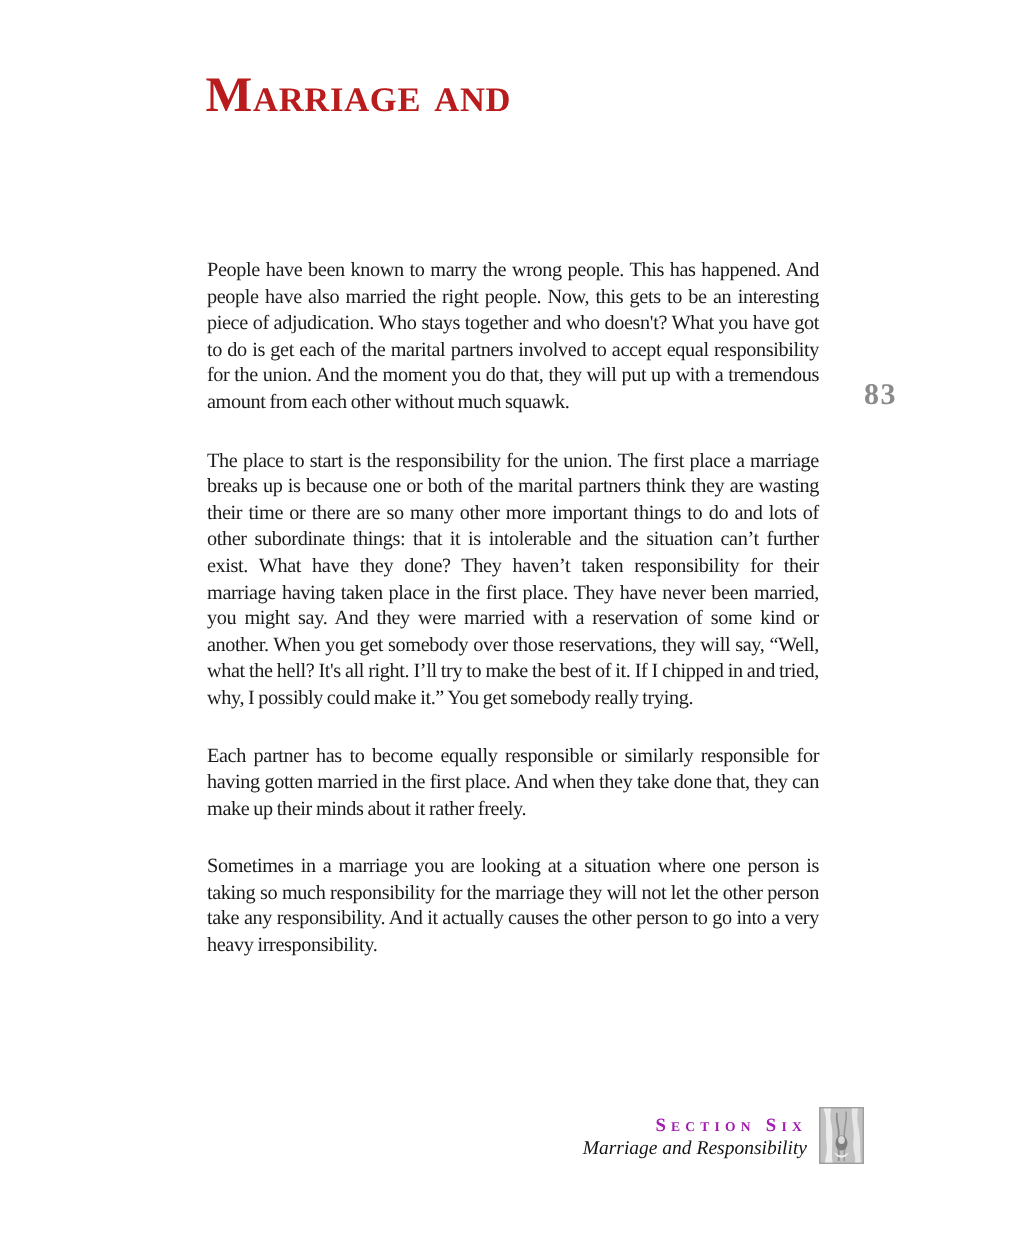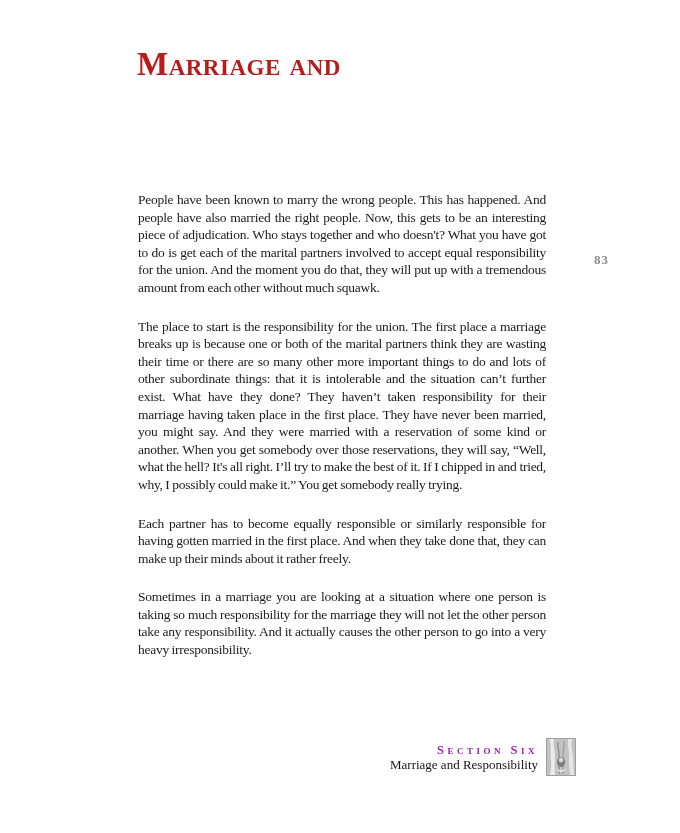--- a/index.html
+++ b/index.html
@@ -20,59 +20,59 @@
     font-size: 33px;
     line-height: 37px;
     font-weight: 700;
     font-variant: small-caps;
     letter-spacing: 0.5px;
     color: #b91c1c;
   }
   .chapter-title span { display: block; }
   .page-number {
     position: absolute;
-    left: 594px;
+    left: 576px;
     top: 252px;
-    font-size: 13px;
+    font-size: 20px;
     font-weight: 700;
     letter-spacing: 1px;
     color: #8b8b8b;
   }
   .body-text {
     position: absolute;
     left: 138px;
     top: 171px;
     width: 408px;
     font-size: 13.5px;
     line-height: 17.6px;
     letter-spacing: -0.25px;
     word-spacing: -0.5px;
     text-align: justify;
     color: #1b1b1b;
-    margin-top: 20px;
   }
   .body-text p { margin: 0 0 21px 0; }
   .page-footer {
     position: absolute;
     top: 738px;
     right: 104px;
     display: flex;
     align-items: flex-start;
     gap: 8px;
   }
   .footer-text { text-align: right; padding-top: 5px; }
   .footer-section {
     font-variant: small-caps;
     font-weight: 600;
     font-size: 12.5px;
     letter-spacing: 3.5px;
     line-height: 14px;
     color: #a21caf;
   }
   .footer-chapter {
+    font-style: italic;
     font-size: 13px;
     line-height: 15px;
     color: #141414;
   }
   .footer-ornament {
     width: 30px;
     height: 38px;
     flex: 0 0 auto;
   }
   .footer-ornament svg { display: block; }

